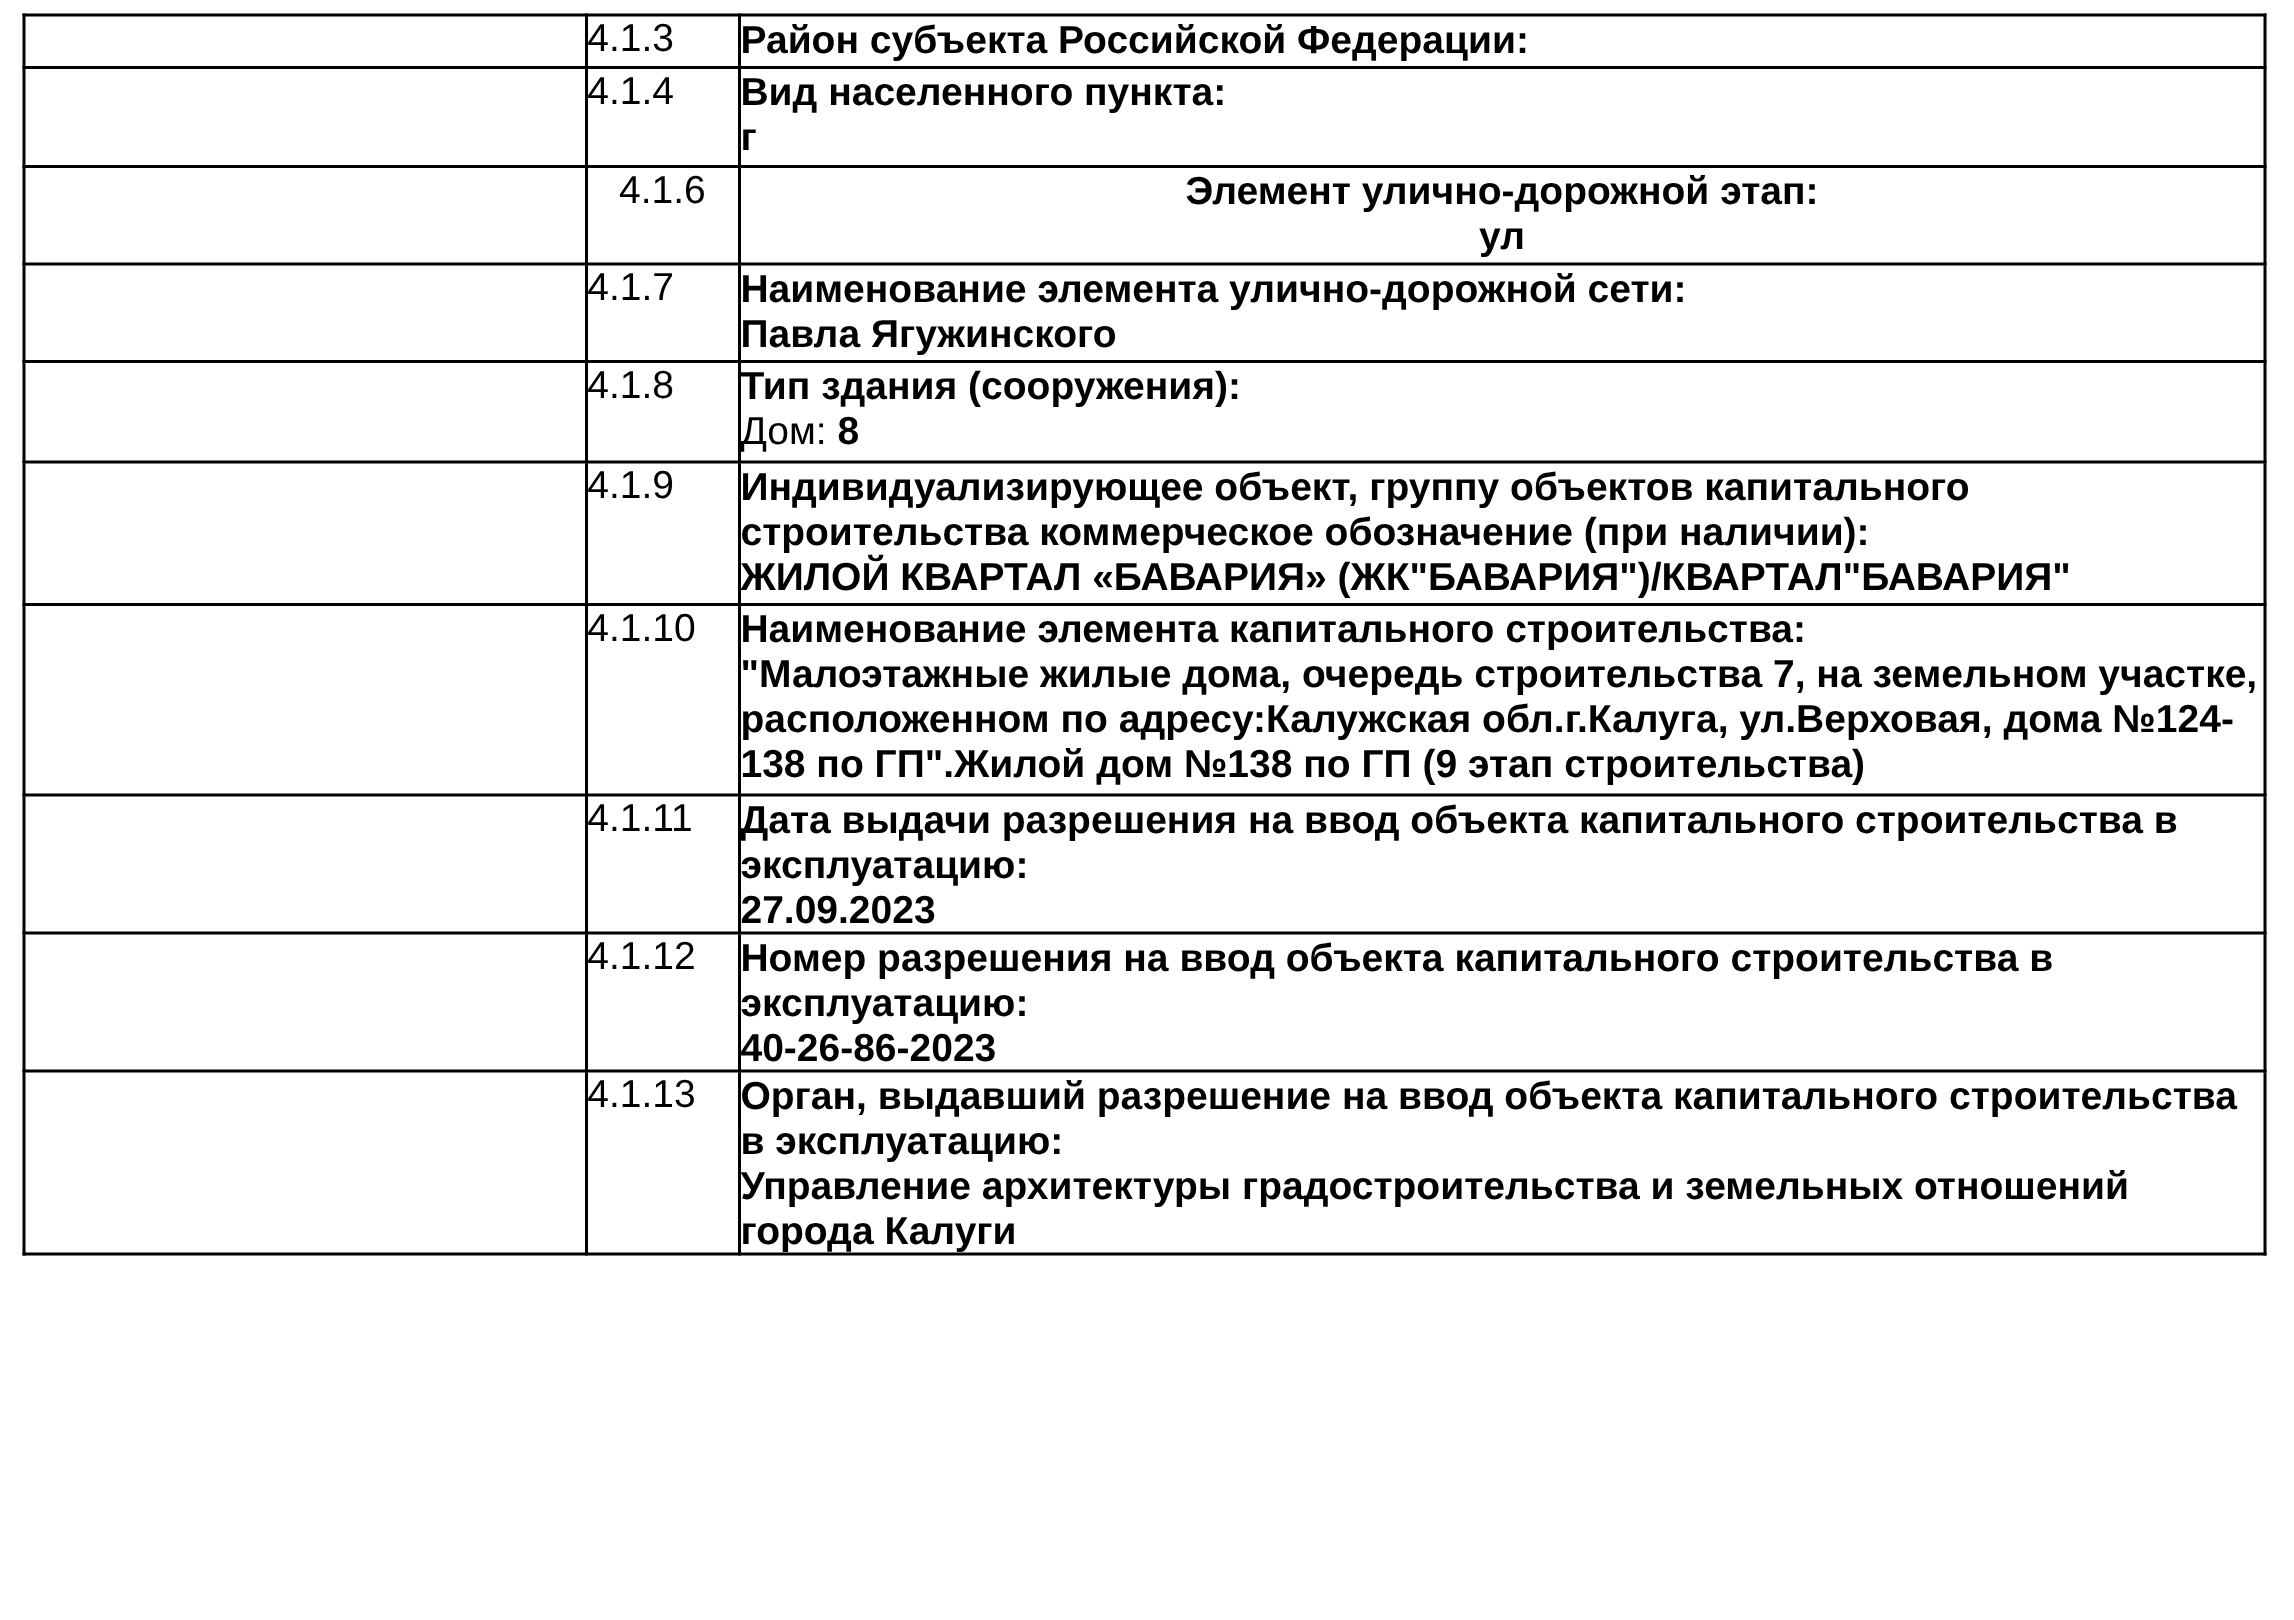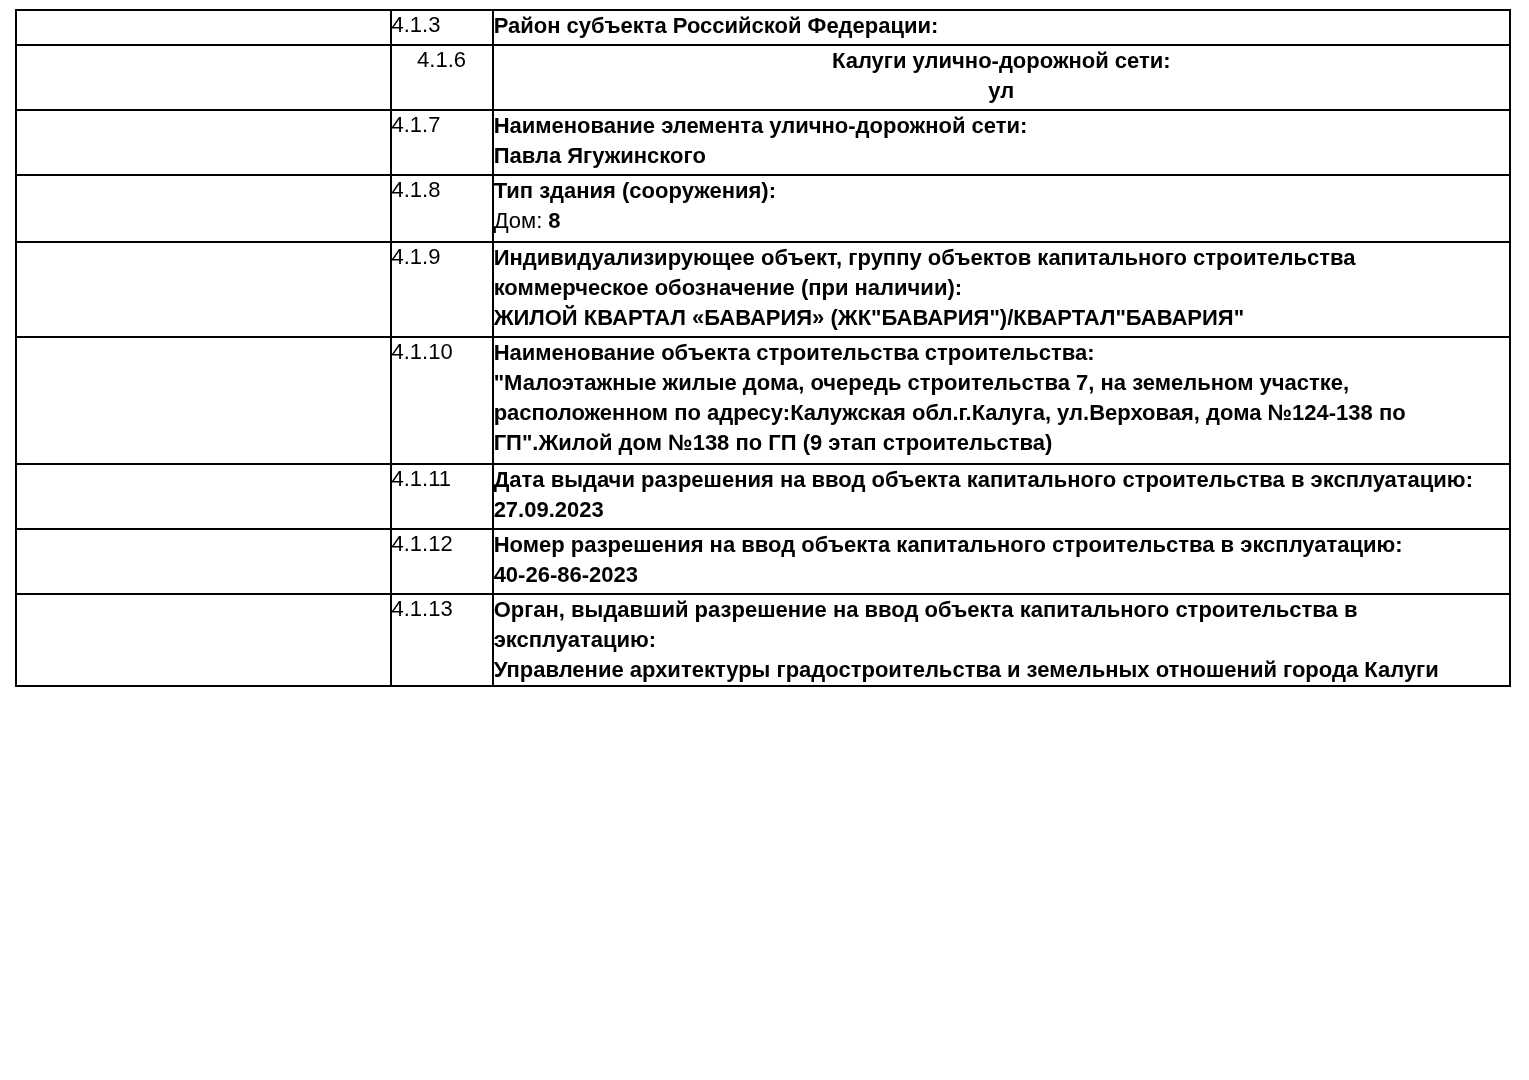--- a/index.html
+++ b/index.html
@@ -12,21 +12,21 @@
     height: 1080px;
     font-family: "Liberation Sans", "DejaVu Sans", sans-serif;
     color: #000000;
     overflow: hidden;
   }
   table.decl {
     border-collapse: collapse;
     table-layout: fixed;
     margin: 9px 0 0 15px;
     width: 1496px;
-    font-size: 22px;
+    font-size: 26px;
   }
   table.decl td {
     border: 2px solid #000000;
     vertical-align: top;
     padding: 0;
     overflow: hidden;
   }
   td.c1 { width: 372px; }
   td.c2 {
     width: 100px;
@@ -60,25 +60,33 @@
 
 <table class="decl">
   <tbody>
     <tr class="r1">
       <td class="c1"></td>
       <td class="c2">4.1.3</td>
       <td class="c3">
         <span class="field-label">Район субъекта Российской Федерации:</span>
       </td>
     </tr>
+    <tr class="r2">
+      <td class="c1"></td>
+      <td class="c2">4.1.4</td>
+      <td class="c3">
+        <span class="field-label">Вид населенного пункта:</span>
+        <span class="field-value"><span class="vbold">г</span></span>
+      </td>
+    </tr>
     <tr class="r4">
       <td class="c1"></td>
       <td class="c2">4.1.6</td>
       <td class="c3">
-        <span class="field-label">Калуги улично-дорожной сети:</span>
+        <span class="field-label">Элемент улично-дорожной этап:</span>
         <span class="field-value"><span class="vbold">ул</span></span>
       </td>
     </tr>
     <tr class="r5">
       <td class="c1"></td>
       <td class="c2">4.1.7</td>
       <td class="c3">
         <span class="field-label">Наименование элемента улично-дорожной сети:</span>
         <span class="field-value"><span class="vbold">Павла Ягужинского</span></span>
       </td>
@@ -96,21 +104,21 @@
       <td class="c2">4.1.9</td>
       <td class="c3">
         <span class="field-label">Индивидуализирующее объект, группу объектов капитального строительства коммерческое обозначение (при наличии):</span>
         <span class="field-value"><span class="vbold">ЖИЛОЙ КВАРТАЛ «БАВАРИЯ» (ЖК"БАВАРИЯ")/КВАРТАЛ"БАВАРИЯ"</span></span>
       </td>
     </tr>
     <tr class="r8">
       <td class="c1"></td>
       <td class="c2">4.1.10</td>
       <td class="c3">
-        <span class="field-label">Наименование объекта строительства строительства:</span>
+        <span class="field-label">Наименование элемента капитального строительства:</span>
         <span class="field-value"><span class="vbold">"Малоэтажные жилые дома, очередь строительства 7, на земельном участке, расположенном по адресу:Калужская обл.г.Калуга, ул.Верховая, дома №124-138 по ГП".Жилой дом №138 по ГП (9 этап строительства)</span></span>
       </td>
     </tr>
     <tr class="r9">
       <td class="c1"></td>
       <td class="c2">4.1.11</td>
       <td class="c3">
         <span class="field-label">Дата выдачи разрешения на ввод объекта капитального строительства в эксплуатацию:</span>
         <span class="field-value"><span class="vbold">27.09.2023</span></span>
       </td>

